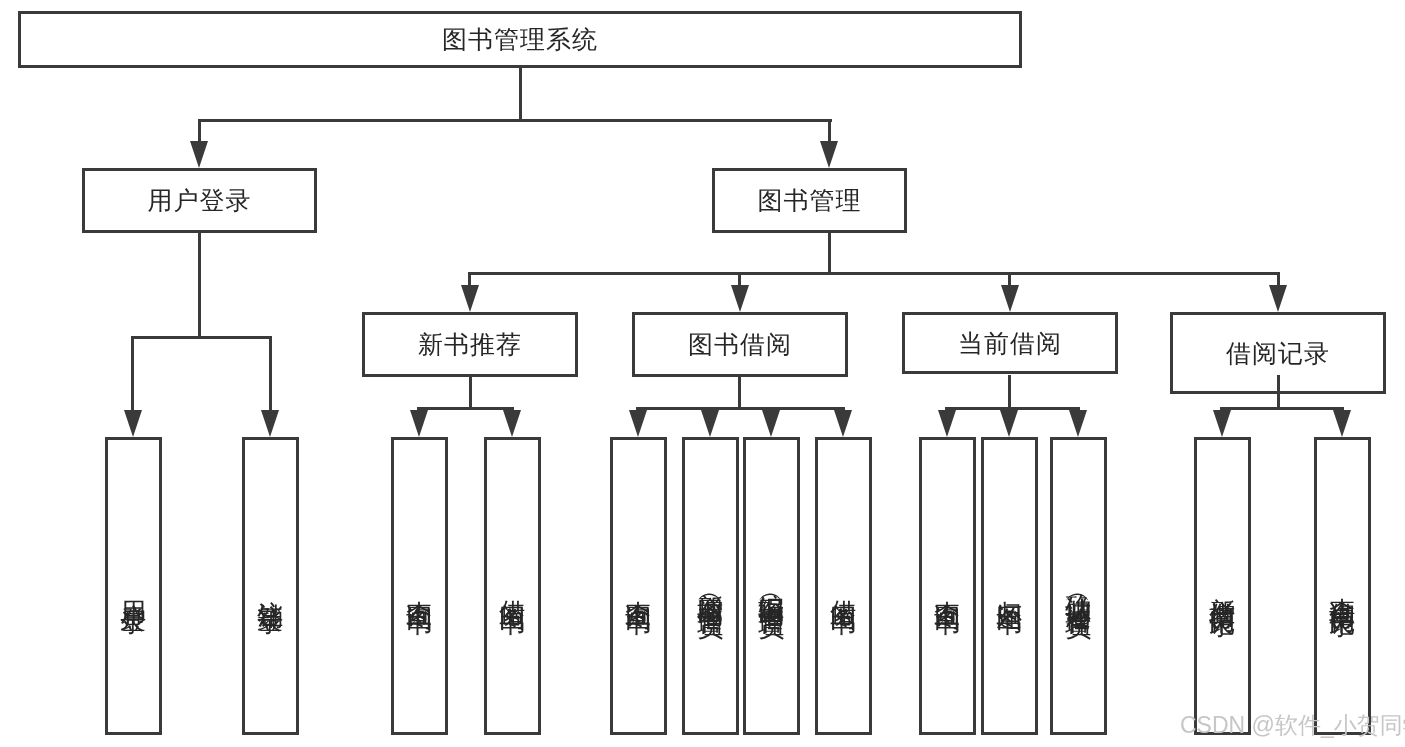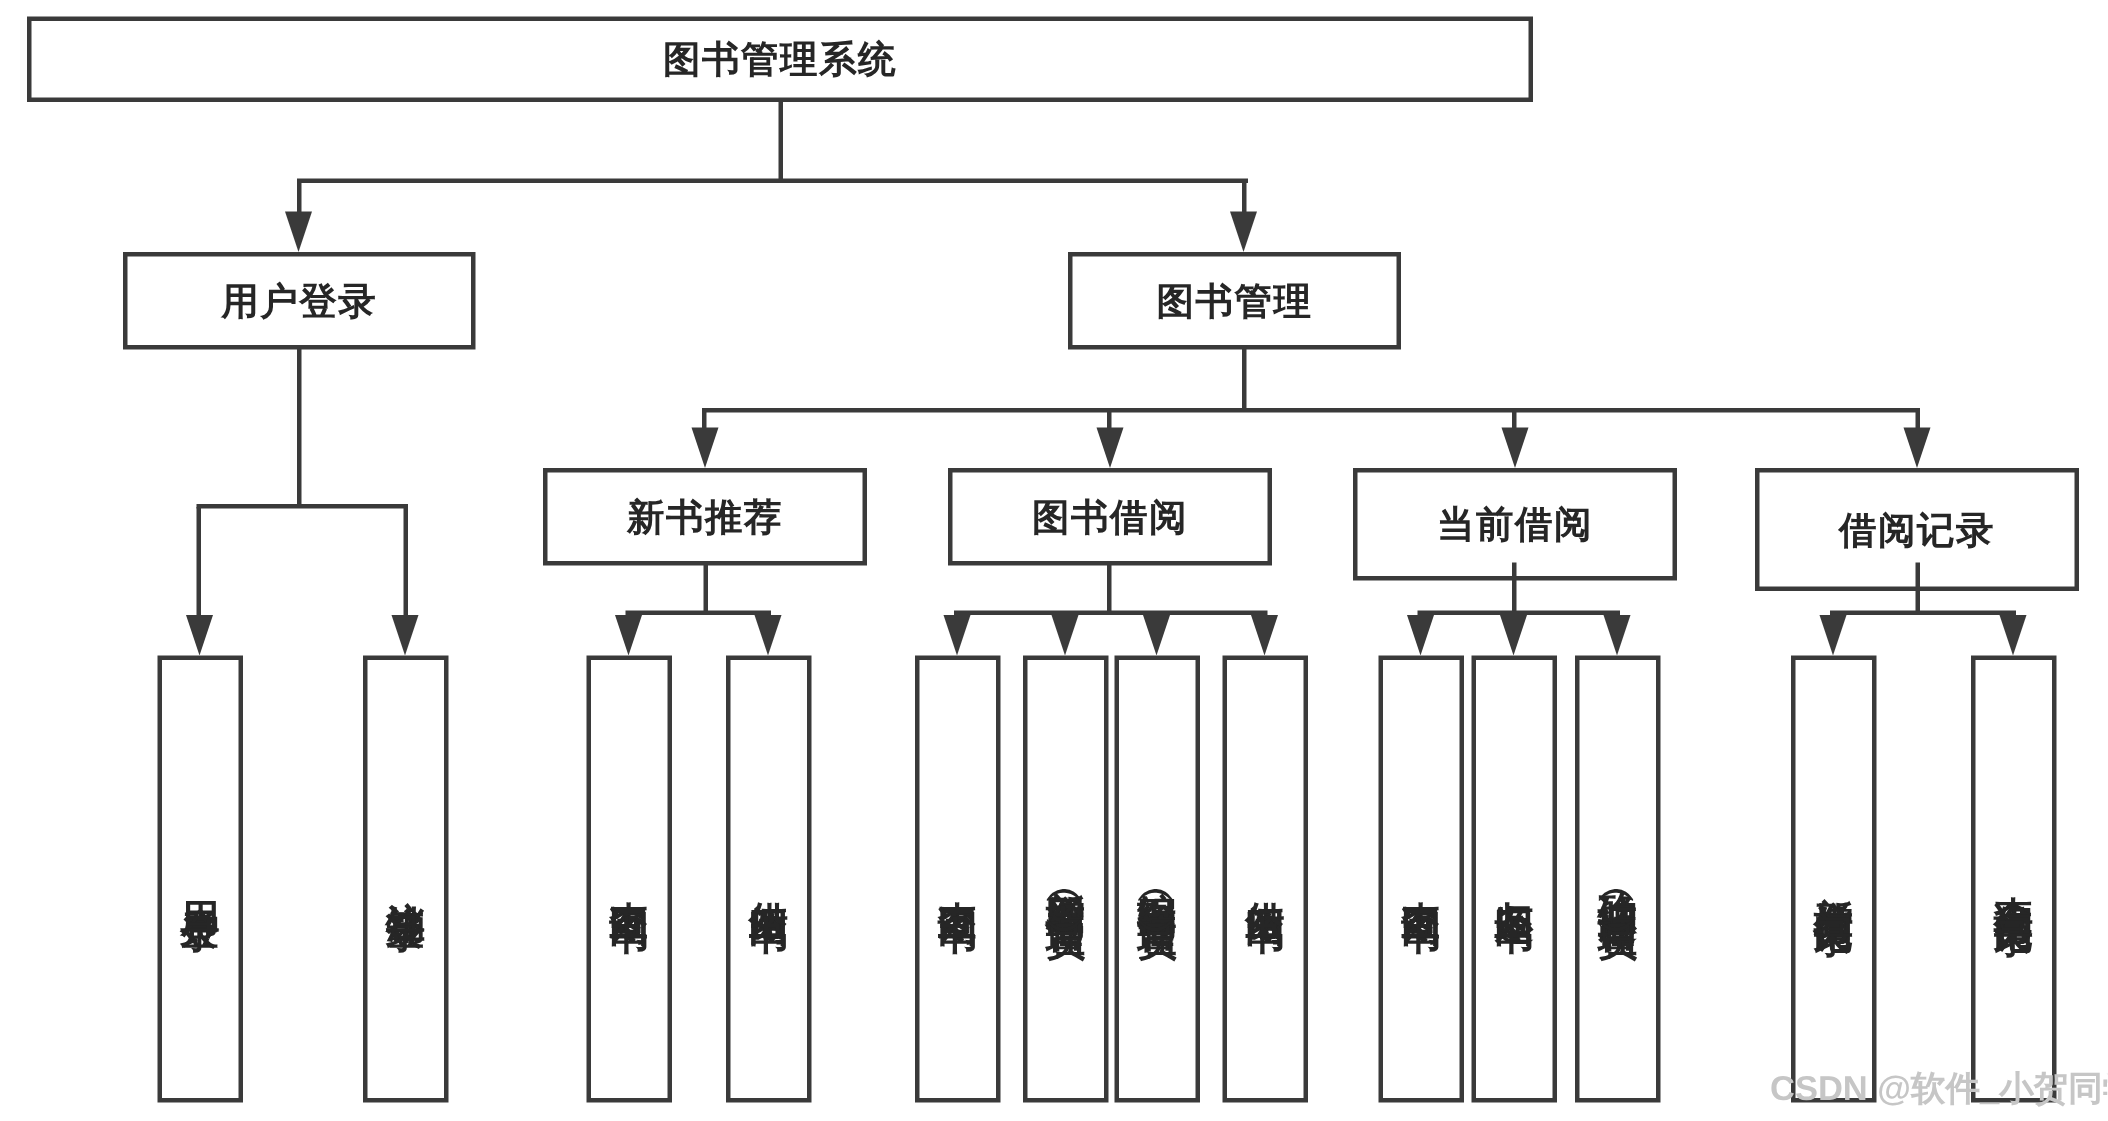--- a/index.html
+++ b/index.html
@@ -7,21 +7,20 @@
     padding: 0;
     background: #ffffff;
     font-family: "Liberation Sans", sans-serif;
   }
   #canvas {
     position: relative;
     width: 1405px;
     height: 747px;
     background: #ffffff;
     overflow: hidden;
-    font-weight: bold;
   }
   .box {
     position: absolute;
     box-sizing: border-box;
     border: 3px solid #3a3a3a;
     background: #ffffff;
     display: flex;
     align-items: center;
     justify-content: center;
     color: #262626;
@@ -74,21 +73,21 @@
   <div class="line" style="left:519px; top:67px; width:3px; height:54px;"></div>
   <div class="line" style="left:198px; top:119px; width:634px; height:3px;"></div>
   <div class="line" style="left:198px; top:121px; width:3px; height:24px;"></div>
   <div class="arrow" style="left:190px; top:141px;"></div>
   <div class="line" style="left:828px; top:121px; width:3px; height:24px;"></div>
   <div class="arrow" style="left:820px; top:141px;"></div>
 
   <div class="box" style="left:82px; top:168px; width:235px; height:65px;">
     <span class="h-label">用户登录</span>
   </div>
-  <div class="box" style="left:712px; top:168px; width:222px; height:65px;">
+  <div class="box" style="left:712px; top:168px; width:195px; height:65px;">
     <span class="h-label">图书管理</span>
   </div>
 
   <div class="line" style="left:198px; top:231px; width:3px; height:107px;"></div>
   <div class="line" style="left:131px; top:336px; width:141px; height:3px;"></div>
   <div class="line" style="left:131px; top:338px; width:3px; height:76px;"></div>
   <div class="arrow" style="left:124px; top:410px;"></div>
   <div class="line" style="left:269px; top:338px; width:3px; height:76px;"></div>
   <div class="arrow" style="left:261px; top:410px;"></div>
 
@@ -102,21 +101,21 @@
   <div class="arrow" style="left:1001px; top:285px;"></div>
   <div class="line" style="left:1277px; top:274px; width:3px; height:14px;"></div>
   <div class="arrow" style="left:1269px; top:285px;"></div>
 
   <div class="box" style="left:632px; top:312px; width:216px; height:65px;">
     <span class="h-label">图书借阅</span>
   </div>
   <div class="box" style="left:362px; top:312px; width:216px; height:65px;">
     <span class="h-label">新书推荐</span>
   </div>
-  <div class="box" style="left:902px; top:312px; width:216px; height:75px;">
+  <div class="box" style="left:902px; top:312px; width:216px; height:62px;">
     <span class="h-label">当前借阅</span>
   </div>
   <div class="box" style="left:1170px; top:312px; width:216px; height:82px;">
     <span class="h-label">借阅记录</span>
   </div>
 
   <div class="line" style="left:469px; top:375px; width:3px; height:34px;"></div>
   <div class="line" style="left:417px; top:407px; width:97px; height:3px;"></div>
   <div class="arrow" style="left:410px; top:410px;"></div>
   <div class="arrow" style="left:503px; top:410px;"></div>

